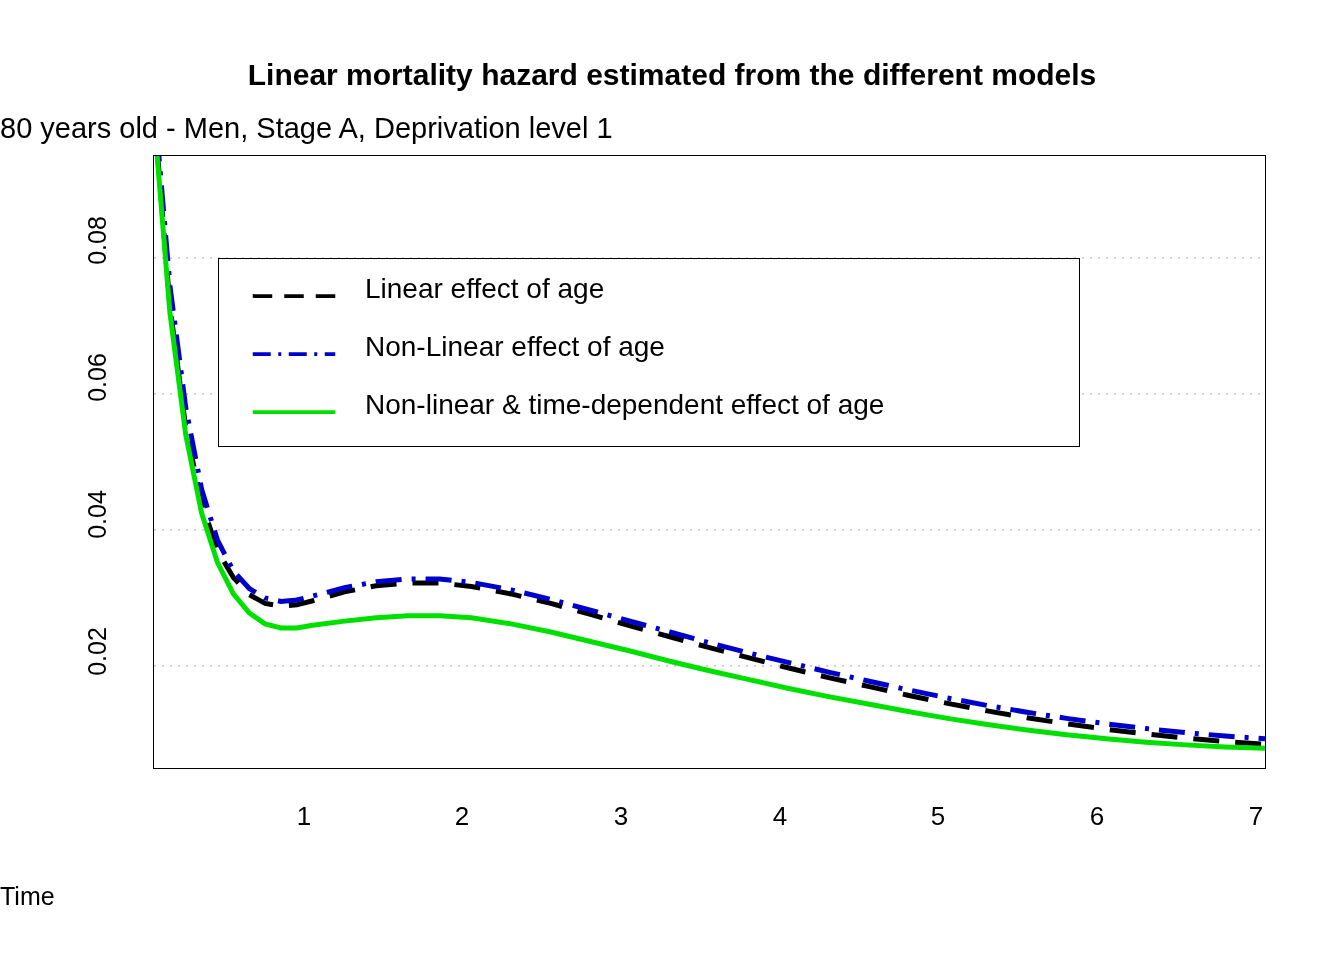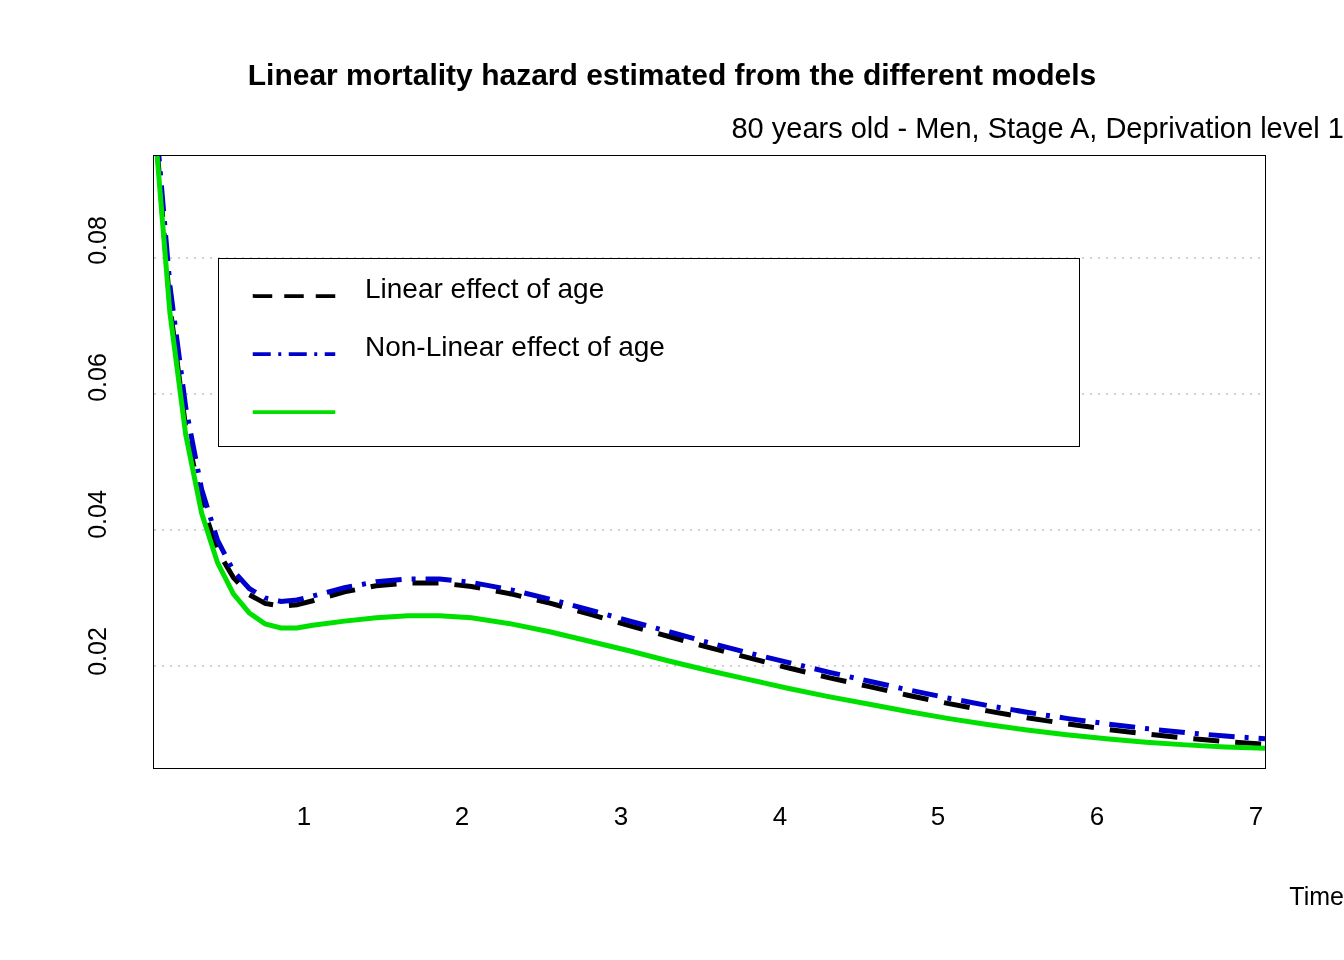--- a/index.html
+++ b/index.html
@@ -24,21 +24,21 @@
     font-size: 30px;
     font-weight: bold;
     color: #000000;
     letter-spacing: 0px;
   }
   #chart-subtitle {
     position: absolute;
     top: 112px;
     left: 0;
     width: 1344px;
-    text-align: right;
+    text-align: left;
     font-size: 29px;
     font-weight: normal;
     color: #000000;
   }
   #plot-area {
     position: absolute;
     left: 153px;
     top: 155px;
     width: 1113px;
     height: 614px;
@@ -56,21 +56,21 @@
     left: -20px;
     top: 420px;
     width: 100px;
     height: 40px;
   }
   #xlabel {
     position: absolute;
     top: 882px;
     left: 0;
     width: 1344px;
-    text-align: right;
+    text-align: left;
     font-size: 25px;
     color: #000000;
   }
   .ytick-label {
     position: absolute;
     font-size: 25px;
     color: #000000;
     transform: rotate(-90deg);
     white-space: nowrap;
     text-align: center;
@@ -167,16 +167,17 @@
     <div class="legend-row" style="top:66px;">
       <svg class="legend-swatch" width="110" height="8" viewBox="0 0 110 8">
         <line x1="0" y1="4" x2="110" y2="4" stroke="#0000CD" stroke-width="5" stroke-dasharray="24,10,4,10"></line>
       </svg>
       <div class="legend-label">Non-Linear effect of age</div>
     </div>
     <div class="legend-row" style="top:124px;">
       <svg class="legend-swatch" width="110" height="8" viewBox="0 0 110 8">
         <line x1="0" y1="4" x2="110" y2="4" stroke="#00E000" stroke-width="5"></line>
       </svg>
+      <div class="legend-label">Non-linear &amp; time-dependent effect of age</div>
     </div>
   </div>
 
 </div>
 
 </body></html>

